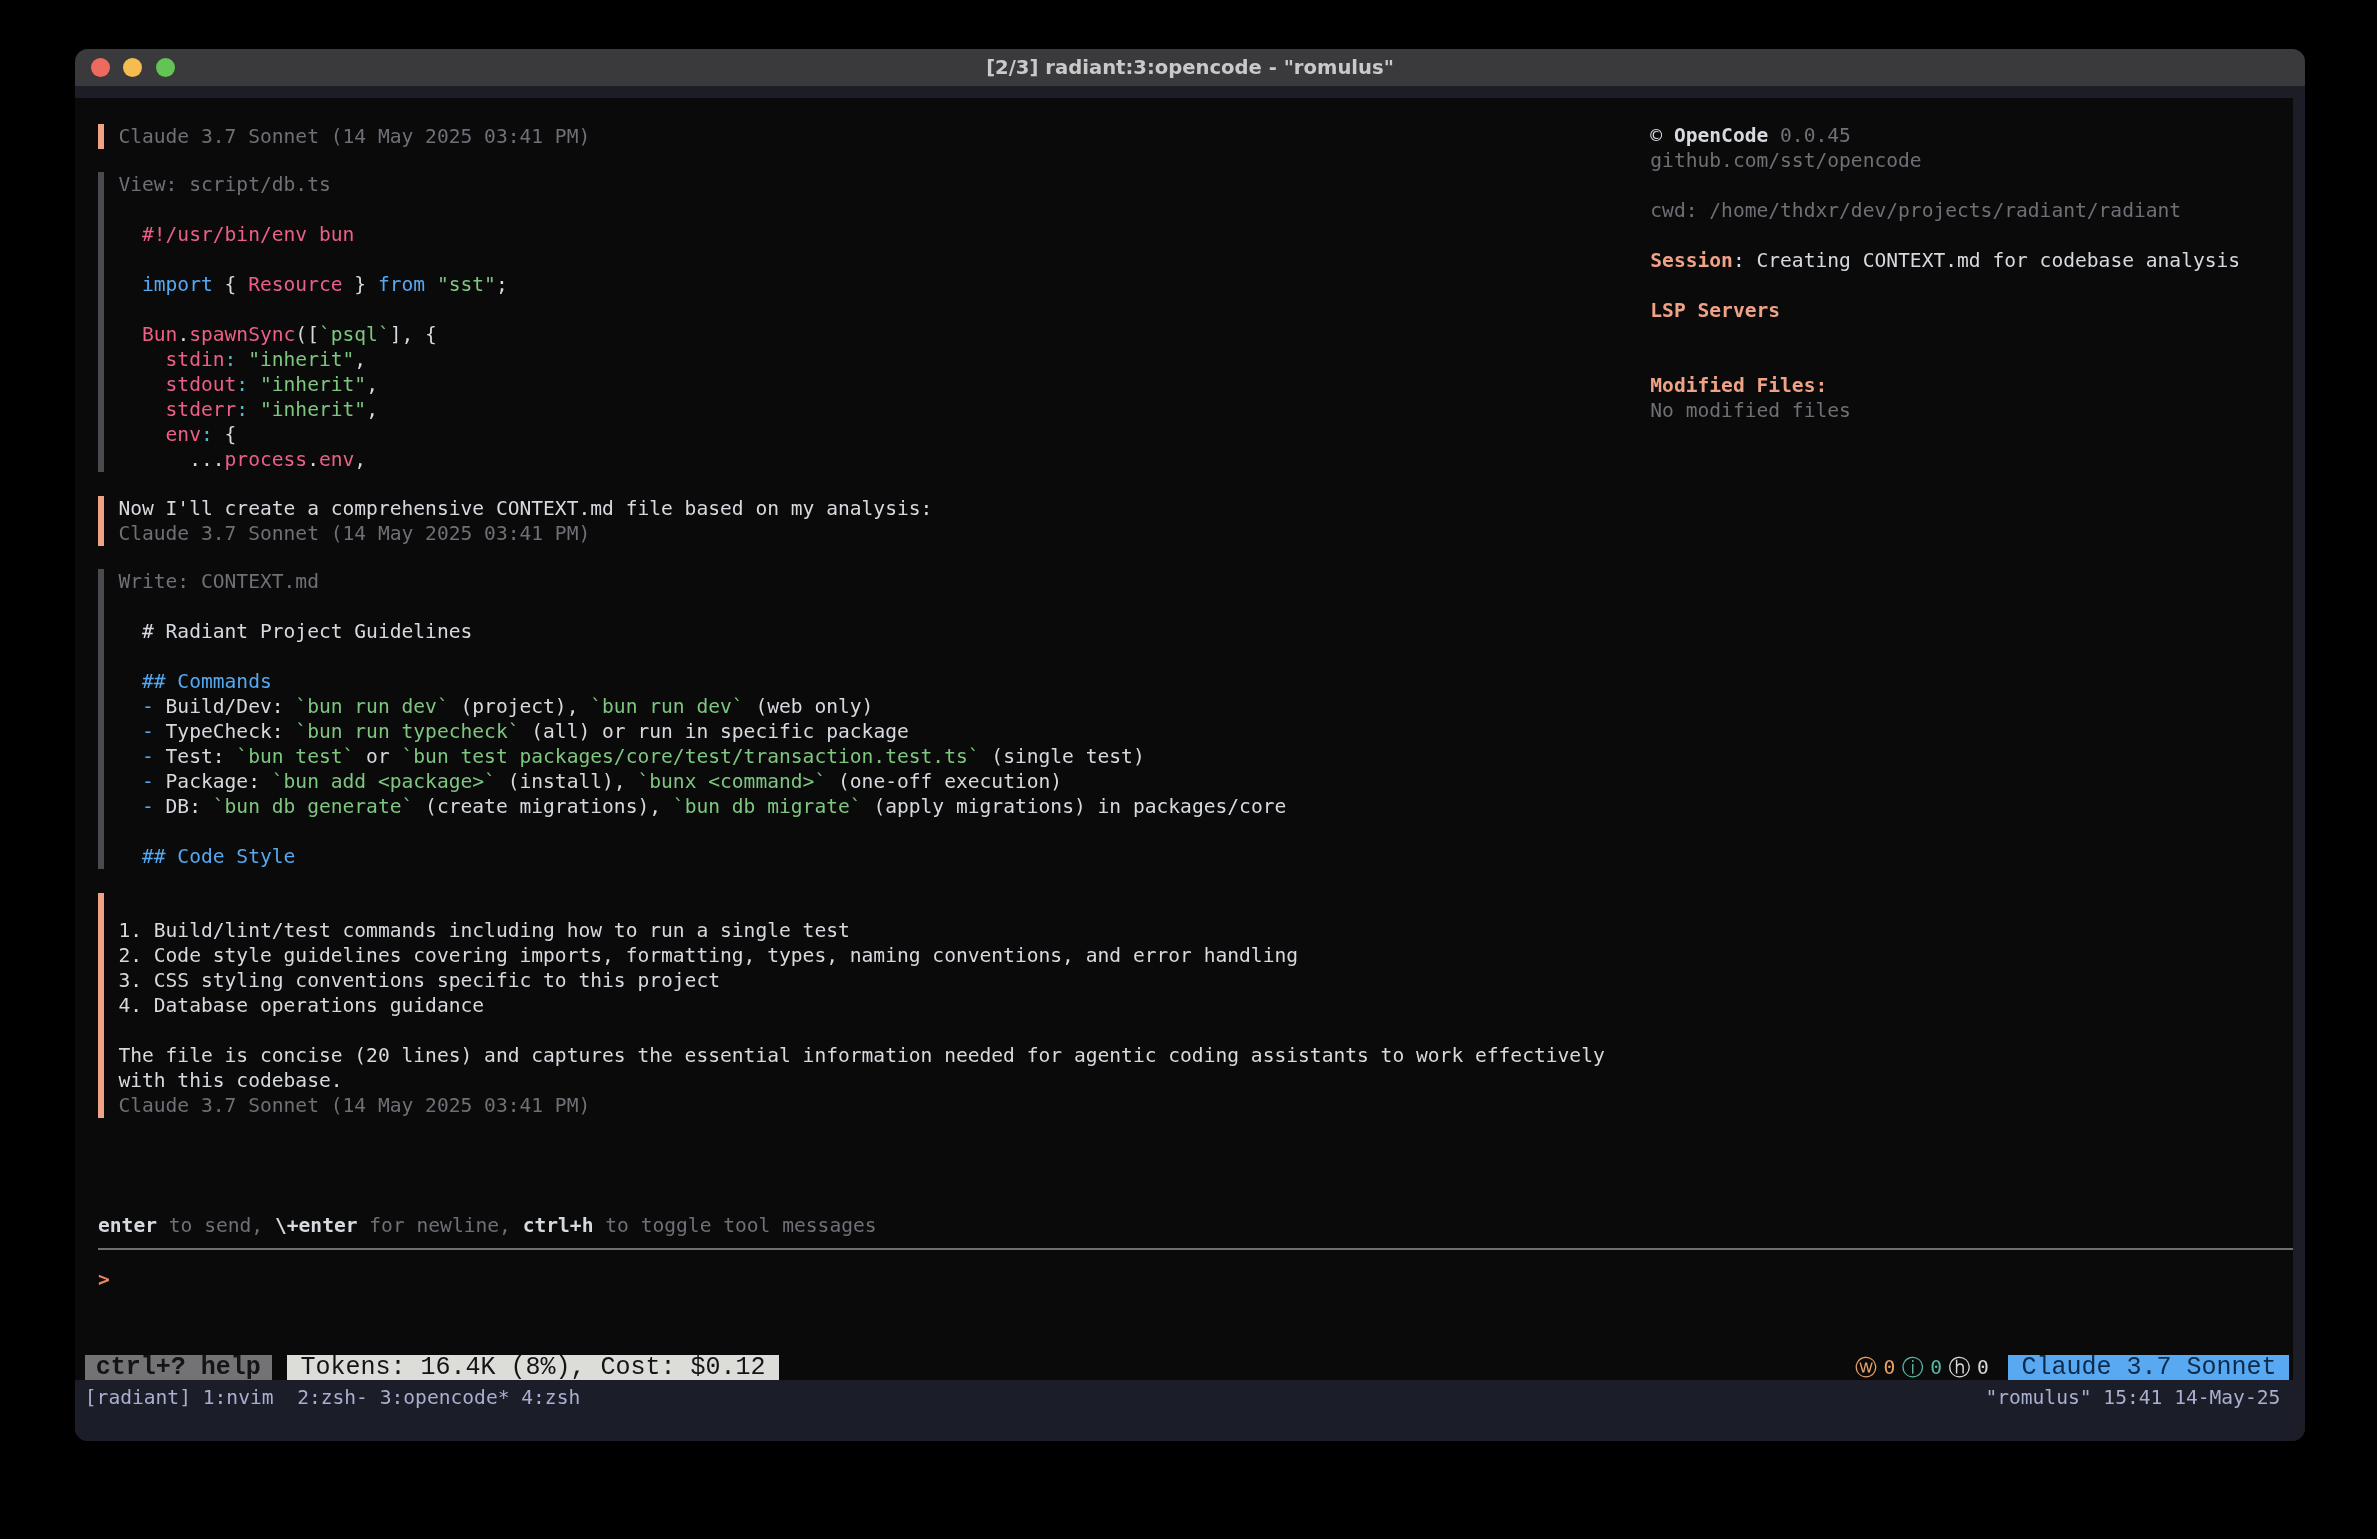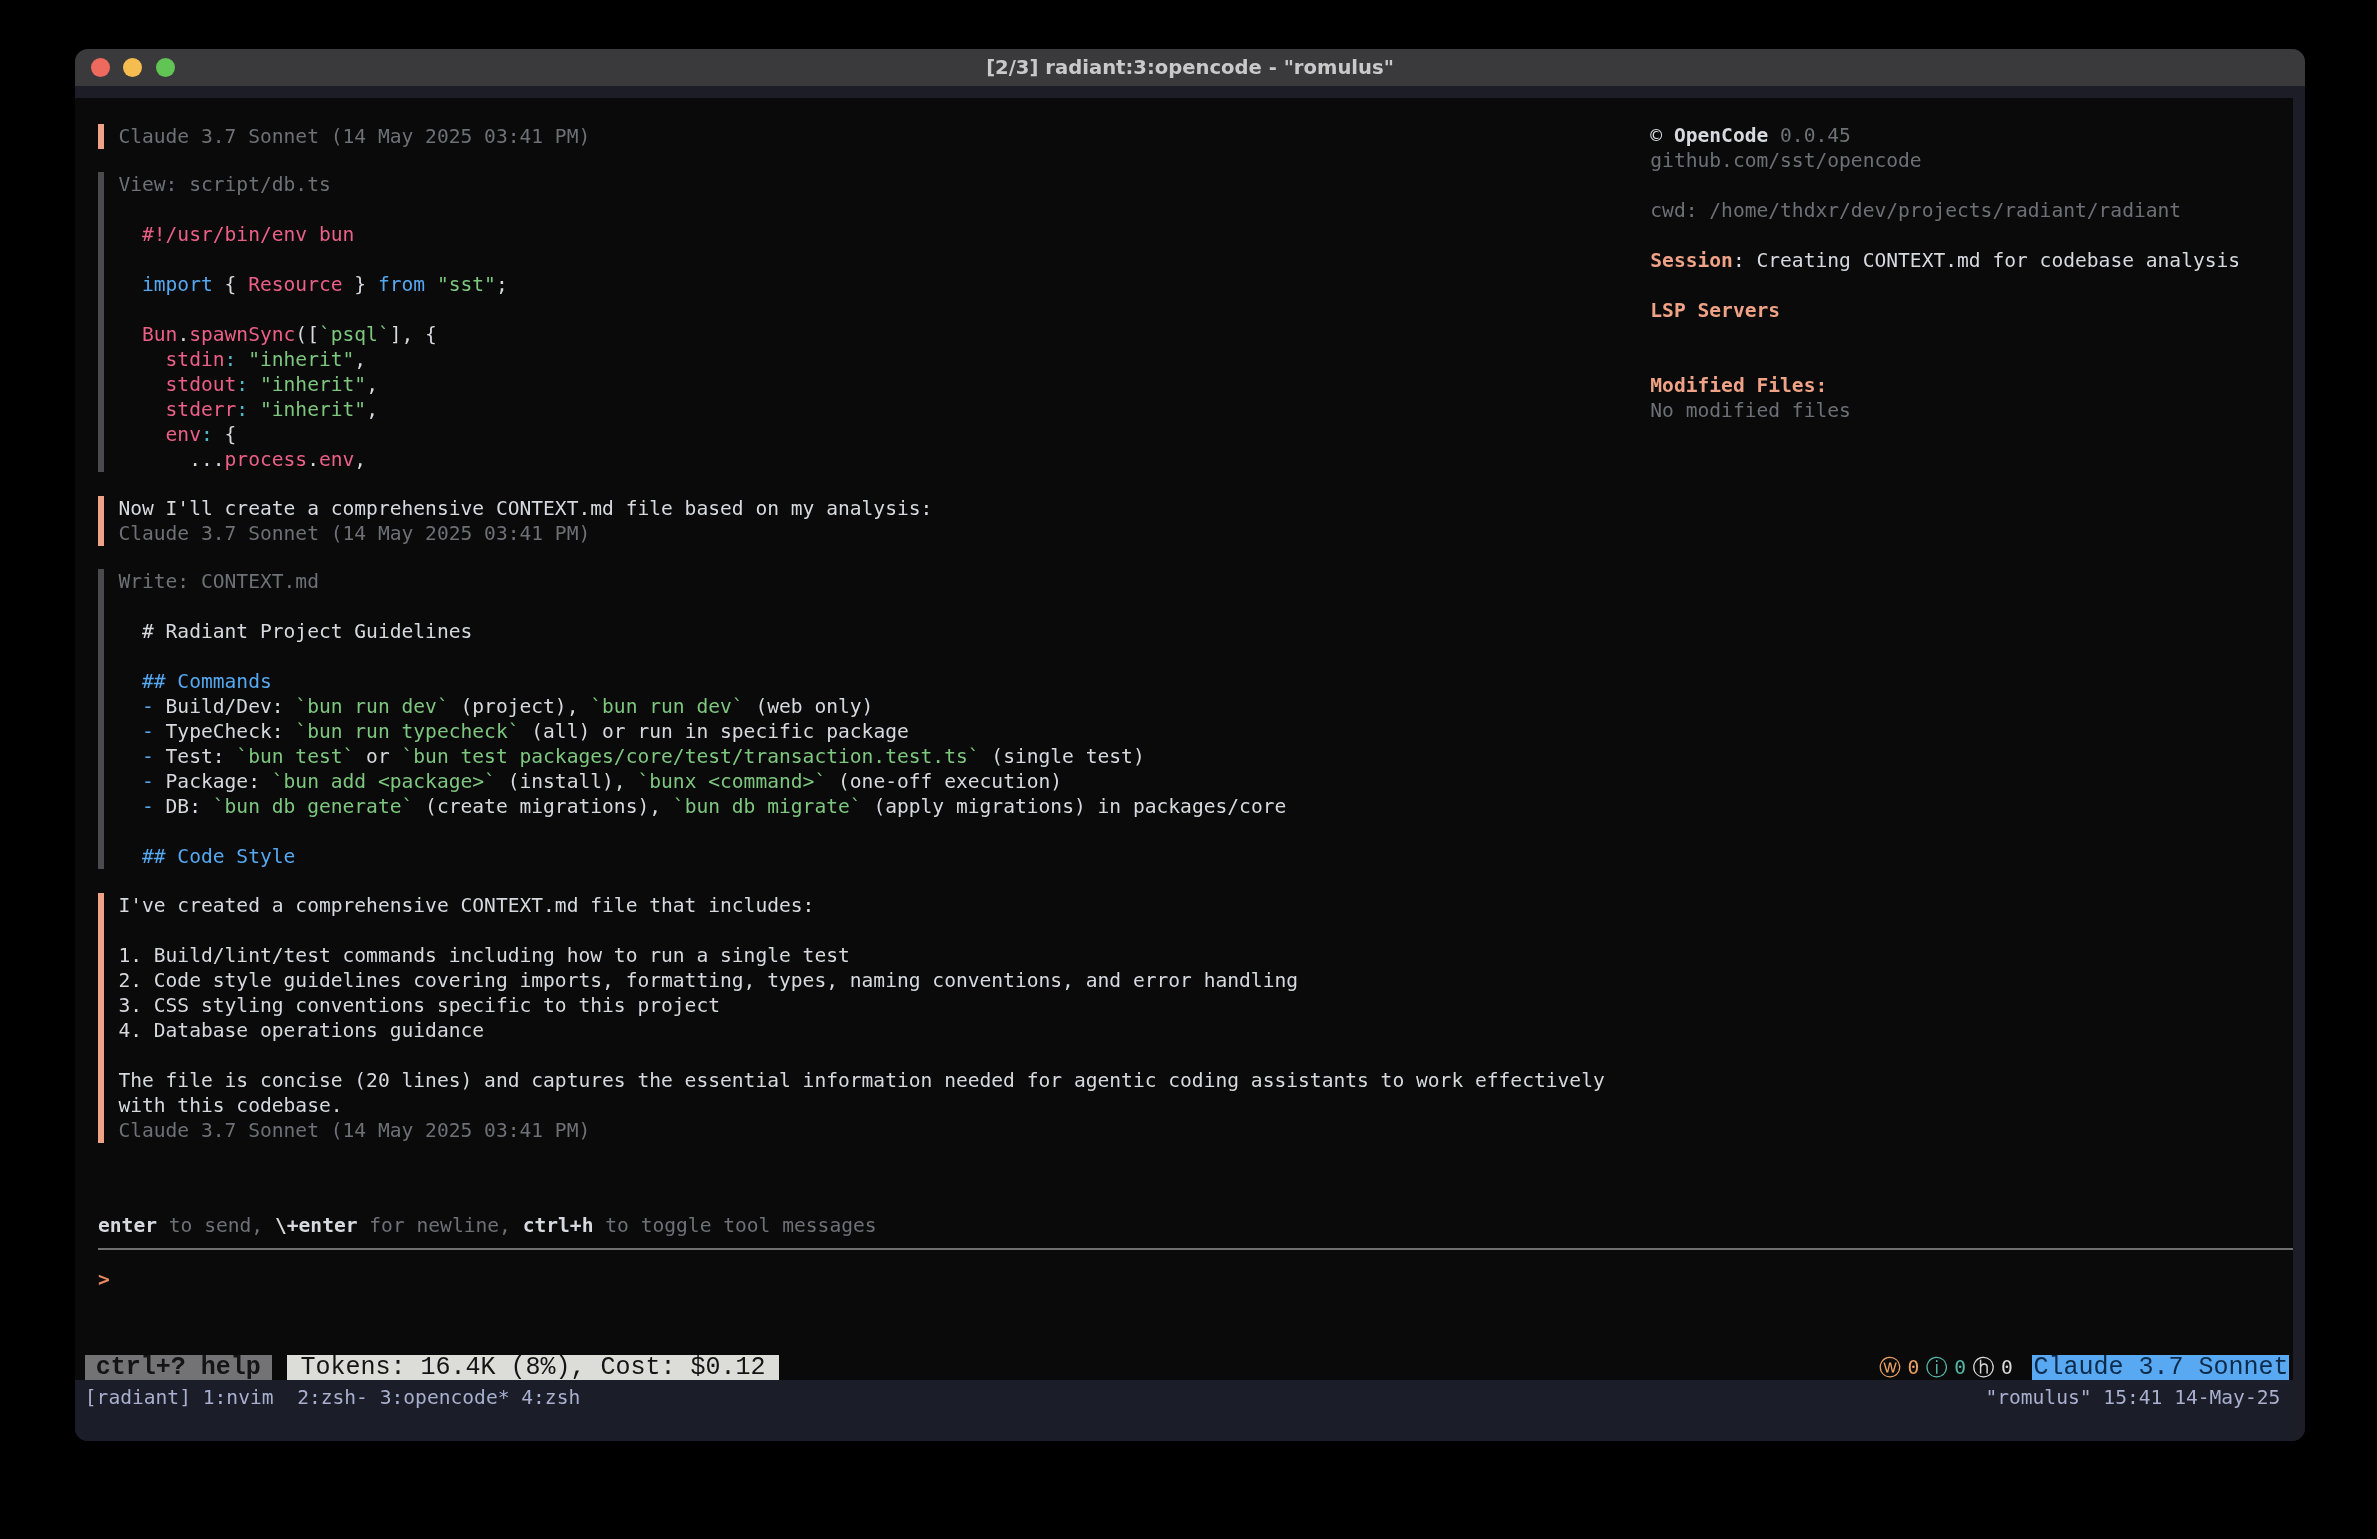--- a/index.html
+++ b/index.html
@@ -42,21 +42,21 @@
   .divider{margin:10.4px 0 0 23px;height:2px;background:var(--divider,#6f6f6f);}
   .promptline{margin:17px 0 0 23px;color:var(--prompt,#e8875f);font-weight:bold;}
 
   .statusrow{margin-top:auto;height:25px;flex:none;display:flex;align-items:center;padding:0 3.9px 0 9.8px;}
   .chip{height:25px;line-height:25px;font-size:25px;padding:0 11px;flex:none;font-family:Liberation Mono, monospace;}
   .chip.help{background:var(--help_bg,#737376);color:var(--chip_text,#141414);font-weight:bold;}
   .chip.tokens{background:var(--tokens_bg,#dcdcd8);color:var(--chip_text,#141414);margin-left:15px;padding:0 13.7px;}
   .rightgroup{margin-left:auto;display:flex;align-items:center;gap:14.4px;}
   .diag{display:flex;align-items:center;gap:6.5px;font-size:19.6px;}
   .diag .glyph{font-size:22px;}
-  .chip.model{background:var(--model_bg,#58a8f2);color:var(--model_text,#0c2b4b);padding:0 1px;margin-left:5.2px;}
+  .chip.model{background:var(--model_bg,#58a8f2);color:var(--model_text,#0c2b4b);padding:0 13px;margin-left:5.2px;}
 
   .tmuxbar{height:57px;flex:none;background:var(--tmux_bg,#1b1d29);padding:3.9px 13px 0 9.8px;}
   .tmuxbar .inner{display:flex;justify-content:space-between;align-items:center;height:27px;
                   font-size:19.6px;color:var(--tmux_text,#a9afce);white-space:pre;}
 </style>
 </head>
 <body>
 
 <div class="window">
   <div class="titlebar">
@@ -102,21 +102,20 @@
               <div class="line"><span class="sg-w">  </span><span class="sg-b">## Commands</span></div>
               <div class="line"><span class="sg-w">  </span><span class="sg-b">- </span><span class="sg-w">Build/Dev: </span><span class="sg-g">`bun run dev`</span><span class="sg-w"> (project), </span><span class="sg-g">`bun run dev`</span><span class="sg-w"> (web only)</span></div>
               <div class="line"><span class="sg-w">  </span><span class="sg-b">- </span><span class="sg-w">TypeCheck: </span><span class="sg-g">`bun run typecheck`</span><span class="sg-w"> (all) or run in specific package</span></div>
               <div class="line"><span class="sg-w">  </span><span class="sg-b">- </span><span class="sg-w">Test: </span><span class="sg-g">`bun test`</span><span class="sg-w"> or </span><span class="sg-g">`bun test packages/core/test/transaction.test.ts`</span><span class="sg-w"> (single test)</span></div>
               <div class="line"><span class="sg-w">  </span><span class="sg-b">- </span><span class="sg-w">Package: </span><span class="sg-g">`bun add &lt;package&gt;`</span><span class="sg-w"> (install), </span><span class="sg-g">`bunx &lt;command&gt;`</span><span class="sg-w"> (one-off execution)</span></div>
               <div class="line"><span class="sg-w">  </span><span class="sg-b">- </span><span class="sg-w">DB: </span><span class="sg-g">`bun db generate`</span><span class="sg-w"> (create migrations), </span><span class="sg-g">`bun db migrate`</span><span class="sg-w"> (apply migrations) in packages/core</span></div>
               <div class="line"></div>
               <div class="line"><span class="sg-w">  </span><span class="sg-b">## Code Style</span></div>
             </div>
             <div class="msg assistant">
-              <div class="line"><span class="sg-w">I've created a comprehensive CONTEXT.md file that includes:</span></div>
               <div class="line"></div>
               <div class="line"><span class="sg-w">1. Build/lint/test commands including how to run a single test</span></div>
               <div class="line"><span class="sg-w">2. Code style guidelines covering imports, formatting, types, naming conventions, and error handling</span></div>
               <div class="line"><span class="sg-w">3. CSS styling conventions specific to this project</span></div>
               <div class="line"><span class="sg-w">4. Database operations guidance</span></div>
               <div class="line"></div>
               <div class="line"><span class="sg-w">The file is concise (20 lines) and captures the essential information needed for agentic coding assistants to work effectively</span></div>
               <div class="line"><span class="sg-w">with this codebase.</span></div>
               <div class="line"><span class="sg-d">Claude 3.7 Sonnet (14 May 2025 03:41 PM)</span></div>
             </div>

